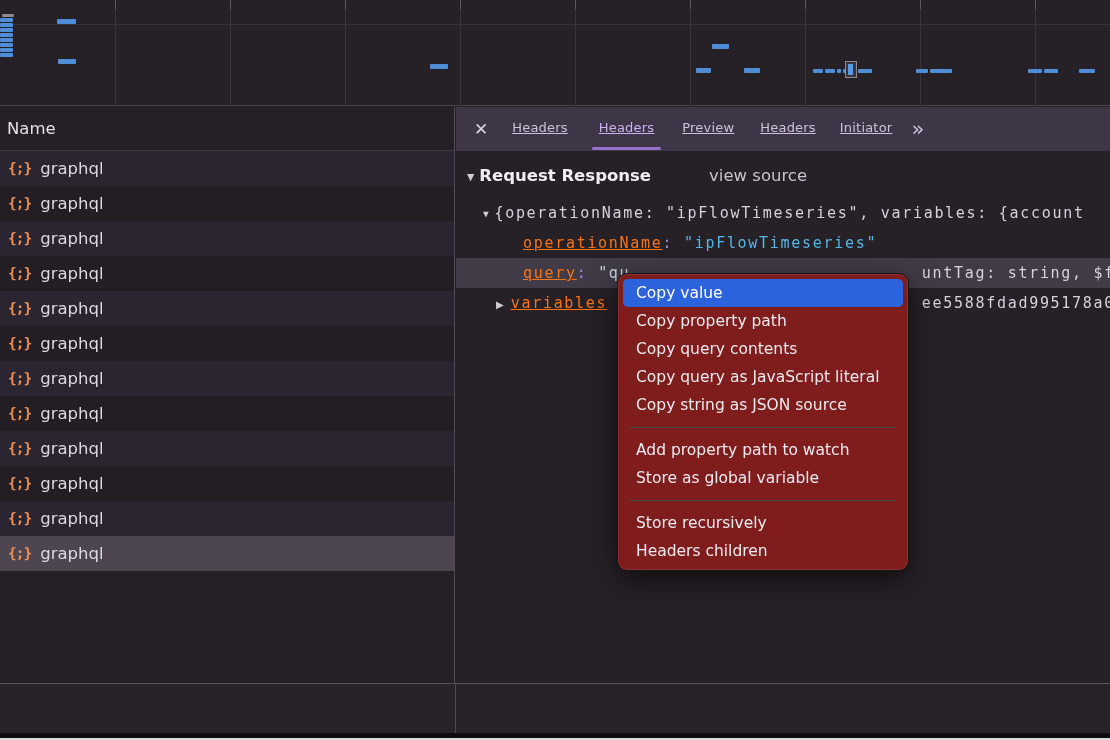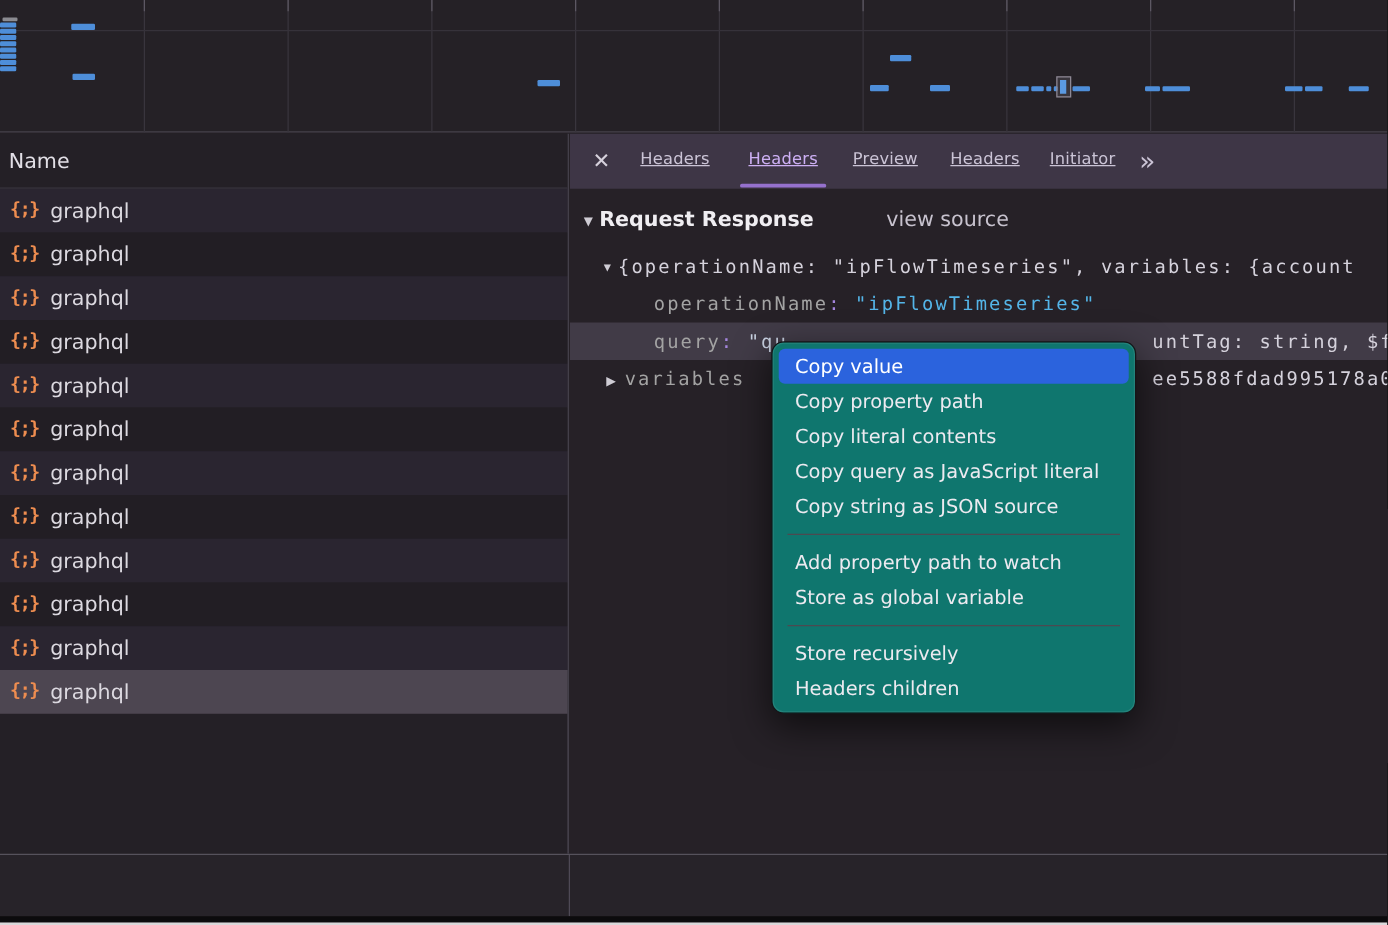--- a/index.html
+++ b/index.html
@@ -54,35 +54,35 @@
     font-size:16.5px; color:#f0eef2; }
   .pl-section b { font-weight:bold; }
   .pl-viewsource { margin-left:58px; font-weight:normal; color:#c7c2ce; font-size:16.5px; }
   .mono, .pl-key, .pl-str, .pl-pale, .pl-tail {
     font-family:"DejaVu Sans Mono",monospace; font-size:15px; letter-spacing:1.7px; }
   .pl-row { position:relative; height:30px; line-height:30px; white-space:nowrap; }
   .pl-preview { margin-top:9px; padding-left:42px; color:#d5d2dc; }
   .pl-preview .tri { margin-left:-15px; margin-right:4px; }
   .pl-l2 { padding-left:67px; }
   .pl-l2.hl { background:#413b47; }
-  .pl-var { padding-left:29px; }
-  .pl-key { color:#a3a3a3; }
+  .pl-var { padding-left:40px; }
+  .pl-key { color:#f97316;text-decoration:underline; }
   .pl-colon { color:#a586de; }
   .pl-str { color:#54b5e8; }
   .pl-pale { color:#c9d2e2; }
   .pl-tail { position:absolute; right:-5px; top:0; color:#d5d2dc; }
   .tri-r { font-size:10px; color:#cfccd4; margin-right:7px; }
   
   .footer { position:absolute; left:0; top:683px; width:1110px; height:50px;
     background:#272329; border-top:1px solid #56525c; }
   .footer-divider { position:absolute; left:455px; top:0; bottom:0; width:1px; background:#4e4955; }
   .bottom-black { position:absolute; left:0; top:733px; width:1110px; height:5px; background:#0c0b0d; }
   .bottom-light { position:absolute; left:0; top:738px; width:1110px; height:2px; background:#d9d8da; }
   
-  .ctx-menu { position:absolute; left:617px; top:273px; width:292px; background:#0f766e;
+  .ctx-menu { position:absolute; left:617px; top:273px; width:292px; background:#7f1d1d;
     border:1px solid #151417; border-radius:10px; padding:5px 0;
     box-shadow:0 10px 30px rgba(0,0,0,.6), inset 0 0 0 1px rgba(255,255,255,.09);
     z-index:50; }
   .ctx-item { height:28px; line-height:28px; margin:0 5px; padding-left:13px;
     color:#eceaf0; font-size:15.5px; border-radius:5px; white-space:nowrap; }
   .ctx-item.hl { background:#2b63dd; color:#ffffff; }
   .ctx-sep { height:1px; background:#4c4a50; margin:8px 12px; }
 </style>
 </head>
 <body>
@@ -235,21 +235,21 @@
 
   <div class="footer">
     <div class="footer-divider"></div>
   </div>
   <div class="bottom-black"></div>
   <div class="bottom-light"></div>
 
   <div class="ctx-menu">
     <div class="ctx-item hl" style="background: rgb(43, 99, 221);">Copy value</div>
     <div class="ctx-item">Copy property path</div>
-    <div class="ctx-item">Copy literal contents</div>
+    <div class="ctx-item">Copy query contents</div>
     <div class="ctx-item">Copy query as JavaScript literal</div>
     <div class="ctx-item">Copy string as JSON source</div>
     <div class="ctx-sep"></div>
     <div class="ctx-item">Add property path to watch</div>
     <div class="ctx-item">Store as global variable</div>
     <div class="ctx-sep"></div>
     <div class="ctx-item">Store recursively</div>
     <div class="ctx-item">Headers children</div>
   </div>
 

